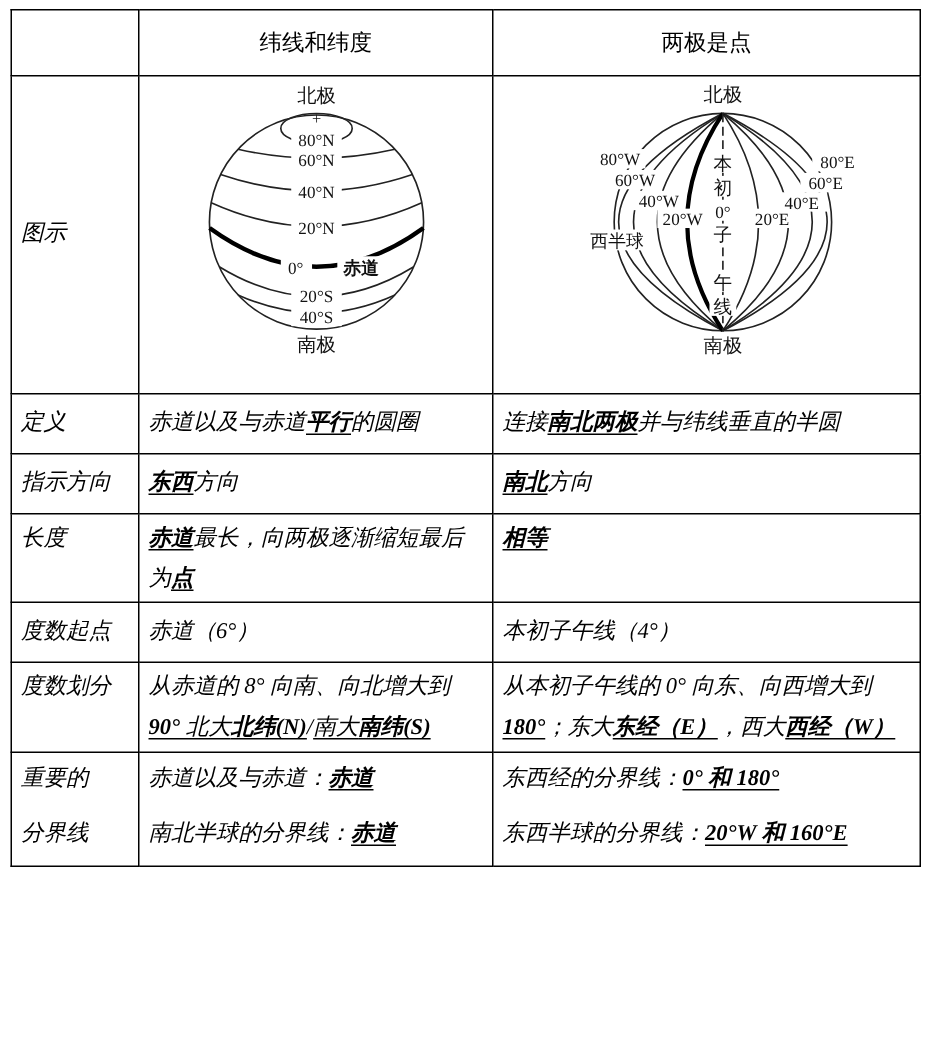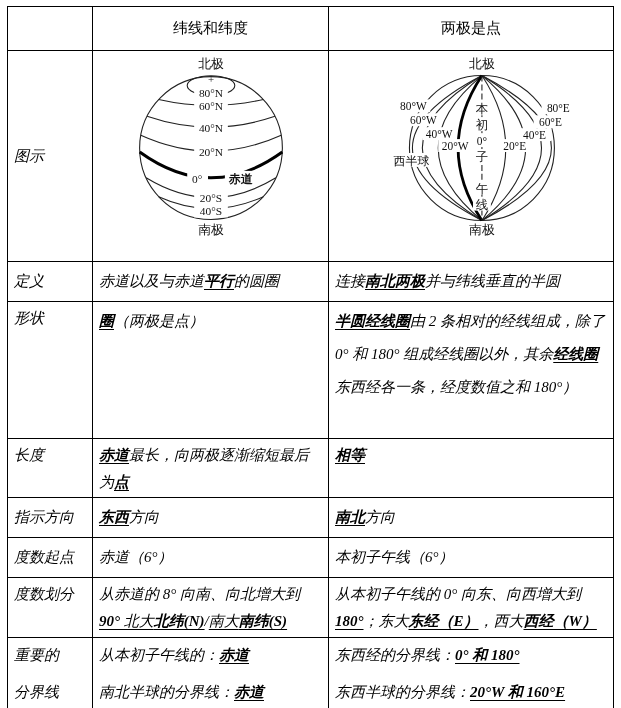--- a/index.html
+++ b/index.html
@@ -150,65 +150,54 @@
           <div class="ln"><span>定义</span></div>
         </td>
     <td>
           <div class="ln"><span>赤道以及与赤道</span><span class="b u">平行</span><span>的圆圈</span></div>
         </td>
     <td>
           <div class="ln"><span>连接</span><span class="b u">南北两极</span><span>并与纬线垂直的半圆</span></div>
         </td>
   </tr>
 
-  <tr style="height:137px">
-    <td class="vtop">
-          <div class="ln"><span>形状</span></div>
-        </td>
-    <td class="vtop loose">
-          <div class="ln"><span class="b u">圈</span><span>（两极是点）</span></div>
-        </td>
-    <td class="vtop loose">
-          <div class="ln"><span class="b u">半圆经线圈</span><span>由 2 条相对的经线组成，除了 0° 和 180° 组成经线圈以外，其余</span><span class="b u">经线圈</span><span>东西经各一条，经度数值之和 180°）</span></div>
+
+  <tr style="height:40px">
+    <td>
+          <div class="ln"><span>指示方向</span></div>
+        </td>
+    <td>
+          <div class="ln"><span class="b u">东西</span><span>方向</span></div>
+        </td>
+    <td>
+          <div class="ln"><span class="b u">南北</span><span>方向</span></div>
         </td>
   </tr>
 
   <tr style="height:58px">
     <td class="vtop">
           <div class="ln"><span>长度</span></div>
         </td>
     <td class="vtop">
           <div class="ln"><span class="b u">赤道</span><span>最长，向两极逐渐缩短最后为</span><span class="b u">点</span></div>
         </td>
     <td class="vtop">
           <div class="ln"><span class="b u">相等</span></div>
         </td>
   </tr>
 
   <tr style="height:40px">
     <td>
-          <div class="ln"><span>指示方向</span></div>
-        </td>
-    <td>
-          <div class="ln"><span class="b u">东西</span><span>方向</span></div>
-        </td>
-    <td>
-          <div class="ln"><span class="b u">南北</span><span>方向</span></div>
-        </td>
-  </tr>
-
-  <tr style="height:40px">
-    <td>
           <div class="ln"><span>度数起点</span></div>
         </td>
     <td>
           <div class="ln"><span>赤道（6°）</span></div>
         </td>
     <td>
-          <div class="ln"><span>本初子午线（6°）</span></div>
+          <div class="ln"><span>本初子午线（4°）</span></div>
         </td>
   </tr>
 
   <tr style="height:60px">
     <td class="vtop">
           <div class="ln"><span>度数划分</span></div>
         </td>
     <td class="vtop">
           <div class="ln"><span>从赤道的 8° 向南、向北增大到</span></div>
           <div class="ln"><span class="b u">90°</span><span class="u"> 北大</span><span class="b u">北纬(N)</span><span>/</span><span class="u">南大</span><span class="b u">南纬(S)</span></div>
@@ -218,21 +207,21 @@
           <div class="ln"><span class="b u">180°</span><span>；东大</span><span class="b u">东经（E）</span><span>，西大</span><span class="b u">西经（W）</span></div>
         </td>
   </tr>
 
   <tr style="height:76px">
     <td class="vtop keyline">
           <div class="ln"><span>重要的</span></div>
           <div class="ln"><span>分界线</span></div>
         </td>
     <td class="vtop keyline">
-          <div class="ln"><span>从本初子午线的：</span><span class="b u">赤道</span></div>
+          <div class="ln"><span>赤道以及与赤道：</span><span class="b u">赤道</span></div>
           <div class="ln"><span>南北半球的分界线：</span><span class="b u">赤道</span></div>
         </td>
     <td class="vtop keyline">
           <div class="ln"><span>东西经的分界线：</span><span class="b u">0° 和 180°</span></div>
           <div class="ln"><span>东西半球的分界线：</span><span class="b u">20°W 和 160°E</span></div>
         </td>
   </tr>
 </tbody>
   </table>
 

